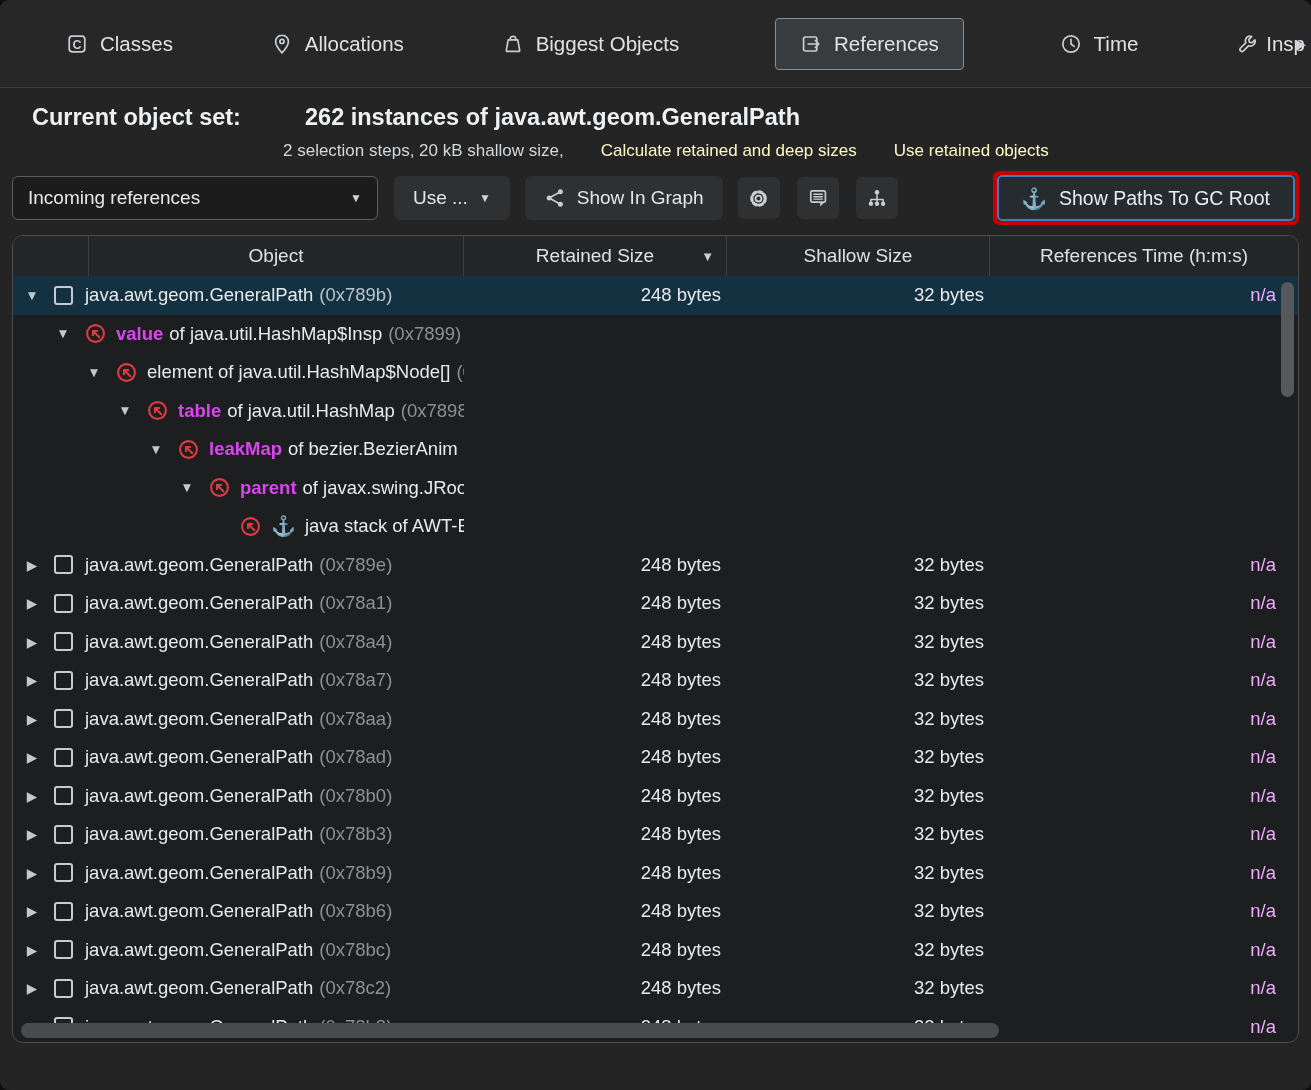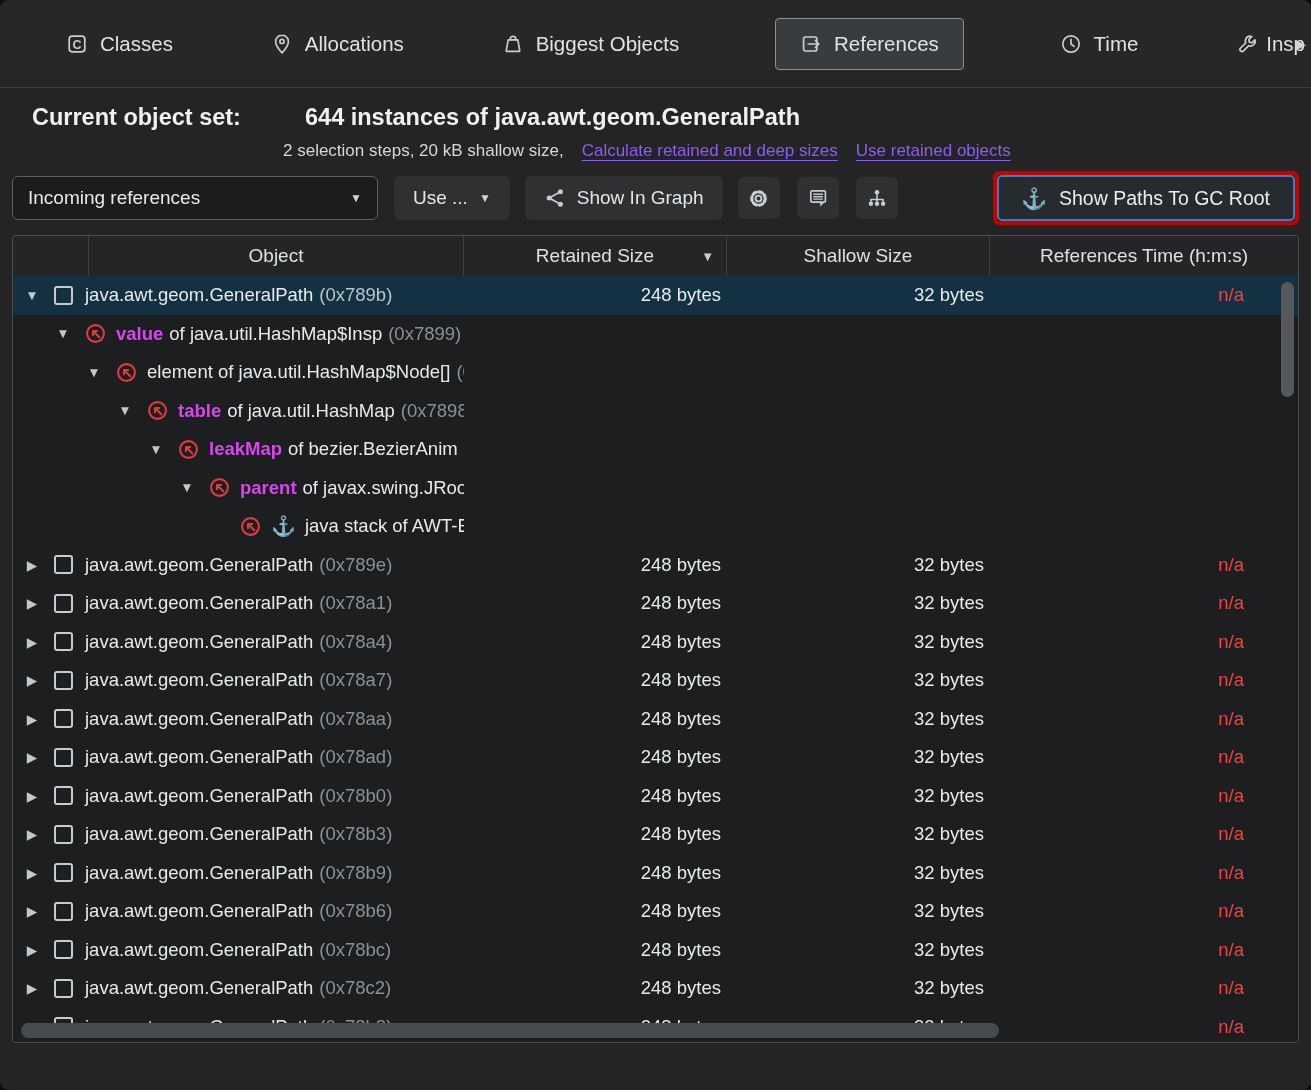--- a/index.html
+++ b/index.html
@@ -12,55 +12,55 @@
   .tab { display:flex; align-items:center; gap:12px; color:#dfe2e5; font-size:20.5px; white-space:nowrap; padding:13px 2px; cursor:default; }
   .tab.selected { border:1px solid #8b9094; background:#393c3f; border-radius:4px; padding:13px 24px; }
   .tab.clipped { margin-right:-26px;gap:8px; }
   .tab svg { flex:none; }
   .tab-overflow { position:absolute; right:5px; top:50%; transform:translateY(-50%); font-size:14px; color:#cfd3d7; }
 
   
   .summary { padding:16px 12px 13px 10px; display:grid; grid-template-columns:273px 1fr; row-gap:10px; }
   .summary-label, .summary-title { font-size:23.5px; font-weight:bold; color:#eef0f2;margin-left:22px; }
   .summary-sub { grid-column:2; font-size:17px; color:#d4d7da; display:flex; gap:18px; align-items:baseline; white-space:nowrap; }
-  .link { color:#8b5cf6; text-decoration:underline; text-underline-offset:4px; cursor:pointer; }
+  .link { color:#fef9c3; text-underline-offset:4px; cursor:pointer;margin-left:19px; }
 
   
   .toolbar { display:flex; align-items:center; padding:0 12px; height:48px; }
   .select { width:366px; height:44px; background:#1c1c1c; border:1px solid #5c5e60; border-radius:6px;
             display:flex; align-items:center; justify-content:space-between; padding:0 15px; font-size:19px; color:#e6e9eb; }
   .caret { font-size:12px; color:#cfd3d7; }
   .btn { height:44px; background:#2e3032; border-radius:6px; display:flex; align-items:center; gap:11px;
          padding:0 19px; font-size:19px; color:#e3e6e8; border:none; white-space:nowrap; cursor:pointer; }
   .iconbtn { width:42px; height:42px; padding:0; justify-content:center; }
   .ml16 { margin-left:16px; } .ml15 { margin-left:15px; } .ml17 { margin-left:17px; }
   .red-annotation { margin-left:auto; border:4px solid #c40000; border-radius:6px; }
   .gc-btn { height:46px; background:#262b30; border:2px solid #3c7ec2; border-radius:5px; display:flex;
             align-items:center; gap:11px; padding:0 23px; font-size:19.5px; color:#e9edf0; cursor:pointer; }
   .anchor-glyph { font-size:21px; color:#d4d8db; line-height:1; }
 
   
-  .panel { margin:13px 12px 0; height:808px; border:1px solid #4a4c4e; border-radius:3px;
+  .panel { margin:13px 12px 0; height:808px; border:1px solid #4a4c4e; border-radius:11px;
            position:relative; background:#1c1e1f; overflow:hidden; }
   .thead { height:40px; display:flex; background:#232526; font-size:19px; color:#dde1e4; align-items:stretch; }
   .th { display:flex; align-items:center; justify-content:center; border-right:1px solid #3e4144; position:relative; }
   .th-check { width:76px; flex:none; }
   .th-object { flex:1; }
   .th-retained { width:263px; flex:none; }
   .th-shallow { width:263px; flex:none; }
   .th-alloc { width:308px; flex:none; border-right:none; }
   .sort-icon { position:absolute; right:12px; top:50%; transform:translateY(-50%); font-size:13px; color:#c8cdd2; }
 
   .tbody { position:absolute; top:40px; bottom:0; left:0; right:0; overflow:hidden; }
   .row { height:38.5px; display:flex; align-items:center; font-size:18.5px; color:#e7eaec; cursor:default; }
   .row.selected { background:#143142; }
   .cell-tree { flex:1; min-width:0; display:flex; align-items:center; white-space:nowrap; overflow:hidden; }
   .num { flex:none; text-align:right; padding-right:6px; }
   .c-retained { width:263px; } .c-shallow { width:263px; }
-  .c-alloc { width:308px; padding-right:54px; color:#ef4444; }
+  .c-alloc { width:308px; padding-right:22px; color:#f0abfc; }
   .expander { flex:none; width:18px; margin-right:13px; text-align:center; font-size:13.5px; color:#c3c8cc; }
   .checkbox { flex:none; width:19px; height:19px; border:2px solid #c6cbcf; border-radius:3px; margin-right:12px; background:transparent; }
   .ref-icon { flex:none; margin-right:10px; display:flex; }
   .anchor-icon { flex:none; margin-right:9px; font-size:20px; color:#c6cbcf; line-height:1; }
   .fname { font-weight:bold; color:#d946ef; margin-right:6px; }
   .ltext { margin-right:6px; }
   .suffix { color:#8b9197; }
   .row.selected .suffix { color:#b9c4cc; }
 
   .vscroll { position:absolute; top:46px; right:4px; width:13px; height:115px; background:#56595c; border-radius:7px; }
@@ -114,21 +114,21 @@
       <svg class="icn" width="22" height="22" viewBox="0 0 22 22">
         <path d="M13.6 3.1a4.7 4.7 0 0 0-3.8 6.7l-5.2 5.2a2 2 0 1 0 2.9 2.9l5.2-5.2a4.7 4.7 0 0 0 6.2-5.9l-3 3-2.5-.7-.7-2.5 3-3a4.7 4.7 0 0 0-2.1-.5z"></path>
       </svg>
       <span>Insp</span>
     </div>
     <span class="tab-overflow">▶</span>
   </div>
 
   <div class="summary">
     <span class="summary-label">Current object set:</span>
-    <span class="summary-title">644 instances of java.awt.geom.GeneralPath</span>
+    <span class="summary-title">262 instances of java.awt.geom.GeneralPath</span>
     <div class="summary-sub">
       <span>2 selection steps, 20 kB shallow size,</span>
       <span class="link">Calculate retained and deep sizes</span>
       <span class="link">Use retained objects</span>
     </div>
   </div>
 
   <div class="toolbar">
     <div class="select">
       <span>Incoming references</span>

